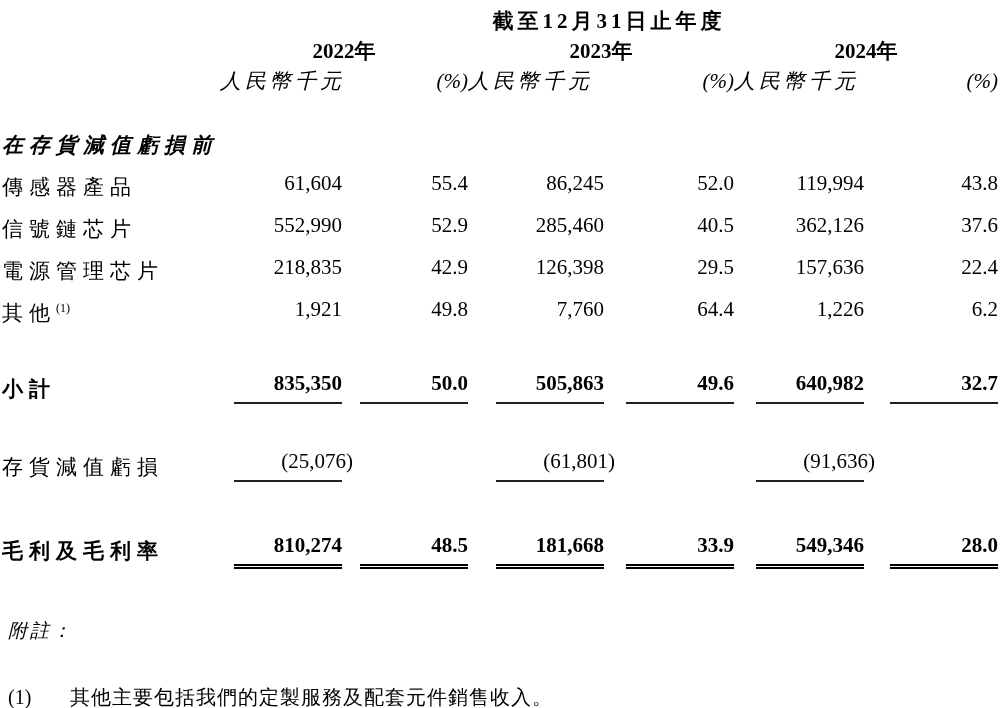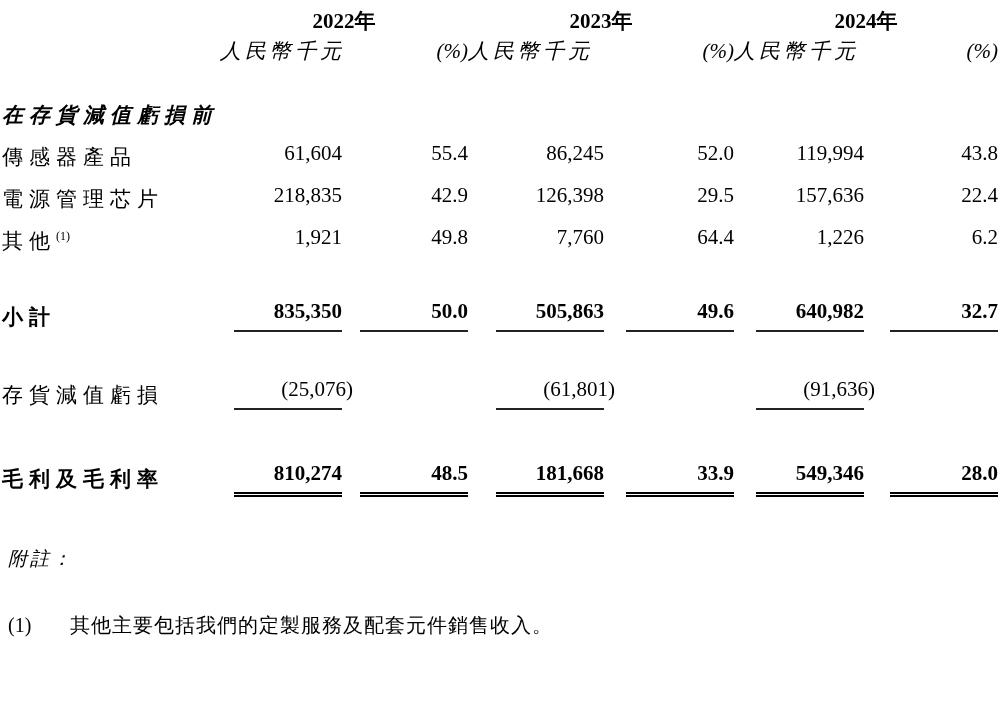--- a/index.html
+++ b/index.html
@@ -121,20 +121,24 @@
       <col style="width:122px">
       <col style="width:126px">
       <col style="width:136px">
       <col style="width:130px">
       <col style="width:130px">
       <col style="width:134px">
     </colgroup>
     <thead>
       <tr>
         <td></td>
+        <td colspan="6" class="period-cell">截至12月31日止年度</td>
+      </tr>
+      <tr>
+        <td></td>
         <td colspan="2" class="year-cell">2022年</td>
         <td colspan="2" class="year-cell">2023年</td>
         <td colspan="2" class="year-cell">2024年</td>
       </tr>
       <tr>
         <td></td>
         <td class="unit-amount">人民幣千元</td>
         <td class="unit-pct">(%)</td>
         <td class="unit-amount">人民幣千元</td>
         <td class="unit-pct">(%)</td>
@@ -155,20 +159,29 @@
         <tr class="data">
           <td class="label-cell"><span>傳感器產品</span></td>
           <td class="val"><span class="num">61,604</span></td>
           <td class="val"><span class="num">55.4</span></td>
           <td class="val"><span class="num">86,245</span></td>
           <td class="val"><span class="num">52.0</span></td>
           <td class="val"><span class="num">119,994</span></td>
           <td class="val"><span class="num">43.8</span></td>
         </tr>
         <tr class="data">
+          <td class="label-cell"><span>信號鏈芯片</span></td>
+          <td class="val"><span class="num">552,990</span></td>
+          <td class="val"><span class="num">52.9</span></td>
+          <td class="val"><span class="num">285,460</span></td>
+          <td class="val"><span class="num">40.5</span></td>
+          <td class="val"><span class="num">362,126</span></td>
+          <td class="val"><span class="num">37.6</span></td>
+        </tr>
+        <tr class="data">
           <td class="label-cell"><span>電源管理芯片</span></td>
           <td class="val"><span class="num">218,835</span></td>
           <td class="val"><span class="num">42.9</span></td>
           <td class="val"><span class="num">126,398</span></td>
           <td class="val"><span class="num">29.5</span></td>
           <td class="val"><span class="num">157,636</span></td>
           <td class="val"><span class="num">22.4</span></td>
         </tr>
         <tr class="data">
           <td class="label-cell"><span>其他</span><sup>(1)</sup></td>

